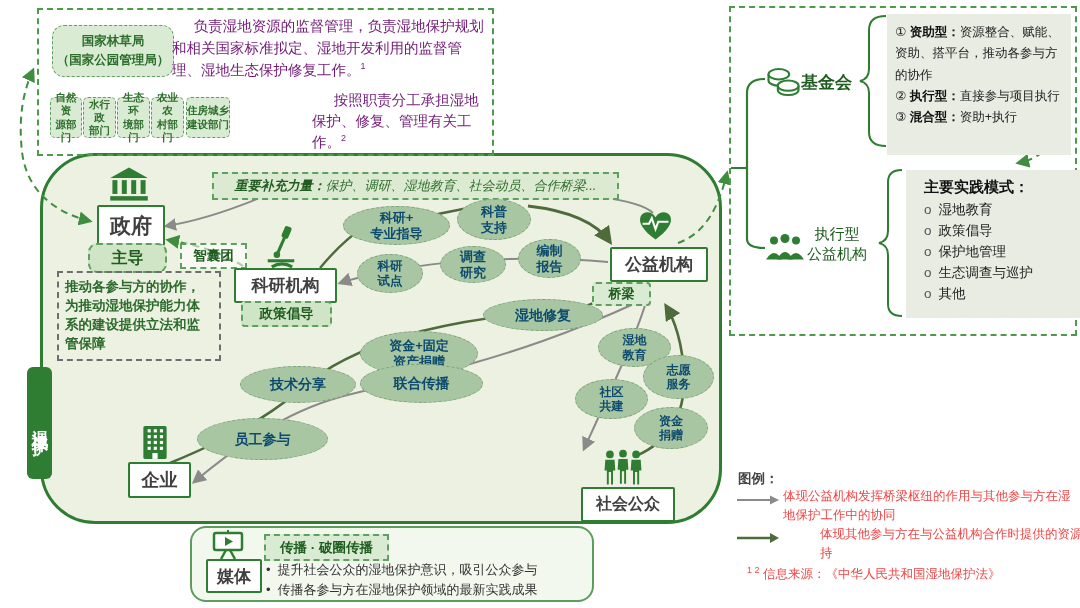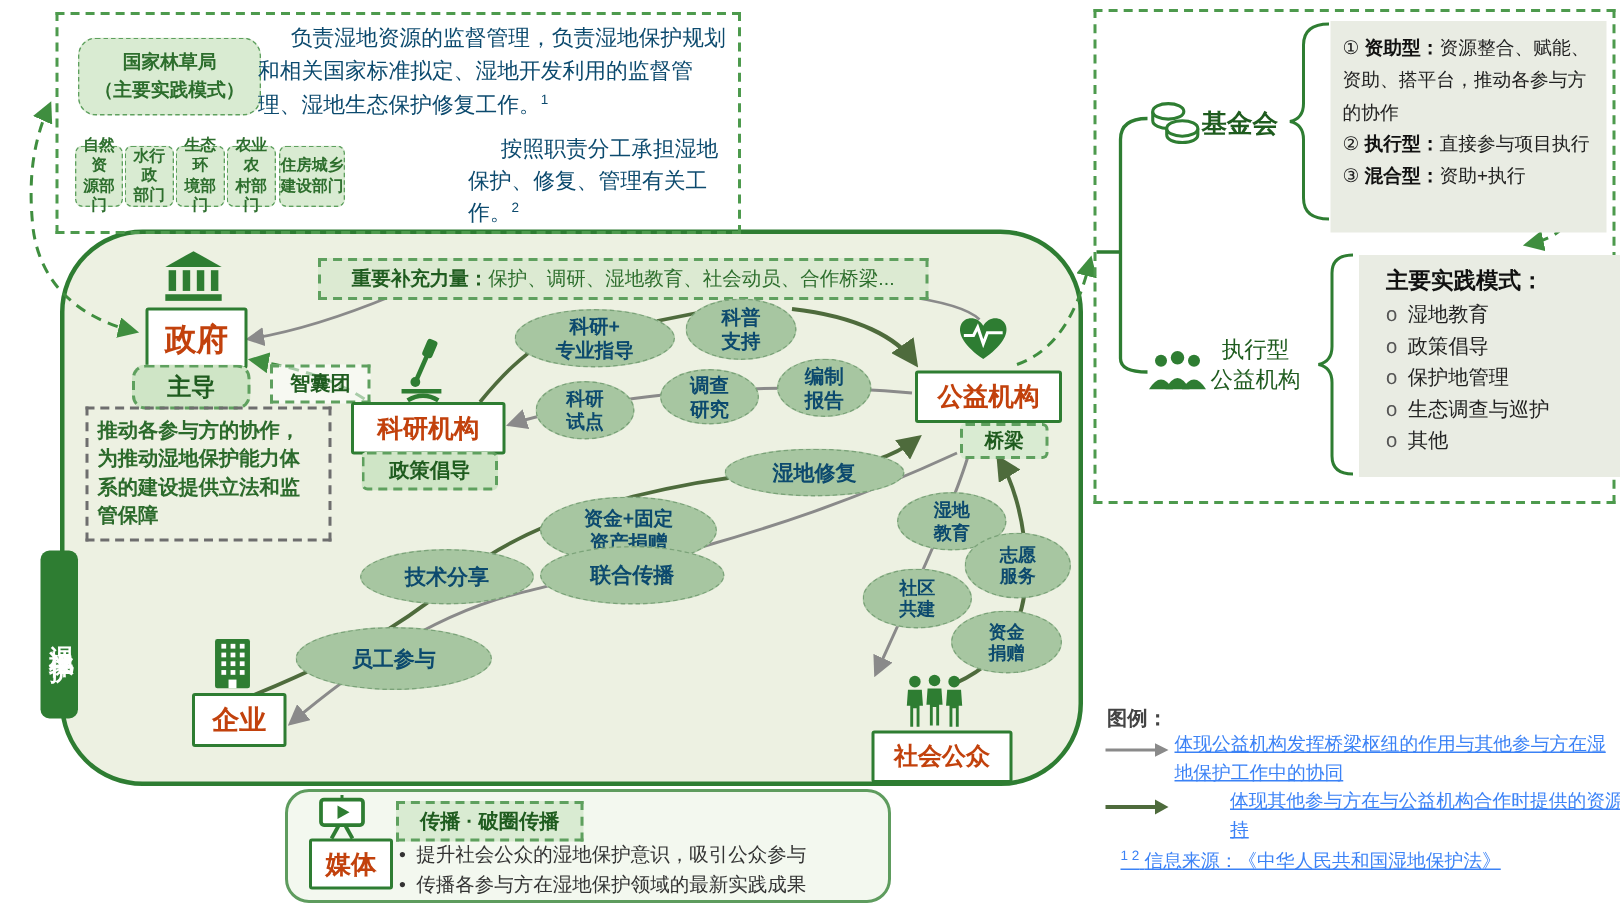--- a/index.html
+++ b/index.html
@@ -6,47 +6,47 @@
   #app{position:relative;width:1080px;height:608px;background:#fff;overflow:hidden;
        font-family:"Liberation Sans","DejaVu Sans",sans-serif;}
   .abs{position:absolute;}
   .pre{white-space:pre-line;}
   
   #main-frame{left:40px;top:153px;width:676px;height:365px;border:3px solid #2e7d32;
               border-radius:55px;background:#edf1e2;z-index:0;}
   #arrows{position:absolute;left:0;top:0;width:1080px;height:608px;z-index:1;}
   .lay2{z-index:2;}
   
-  .node{position:absolute;background:#fff;border:2.5px solid #2e7d32;color:#c2410c;font-weight:bold;
+  .node{position:absolute;background:#fff;border:2.5px solid #2e7d32;color:#404040;font-weight:bold;
         display:flex;align-items:center;justify-content:center;z-index:2;border-radius:2px;}
   .badge{position:absolute;border:2px dashed #5ea05e;background:#cfe5c6;color:#1f5c1f;font-weight:bold;
          display:flex;align-items:center;justify-content:center;border-radius:7px;z-index:2;}
   .dashbox{position:absolute;border:2px dashed #5ea05e;color:#1f5c1f;font-weight:bold;
          display:flex;align-items:center;justify-content:center;z-index:2;}
   .ell{position:absolute;background:#a7c6a1;border:1.6px dashed #7ba379;border-radius:50%;
        color:#0c4a6e;font-weight:bold;display:flex;align-items:center;justify-content:center;
        text-align:center;line-height:1.18;z-index:2;}
   .panel{position:absolute;border:2px dashed #4d9a4d;background:transparent;z-index:2;}
   .icon{position:absolute;z-index:3;}
   #side-label{left:27px;top:367px;width:25px;height:112px;background:#2e7d32;color:#fff;
               border-radius:6px;writing-mode:vertical-rl;text-orientation:upright;
               display:flex;align-items:center;justify-content:center;font-weight:bold;
               font-size:16px;letter-spacing:3px;z-index:4;}
-  .para{color:#0c4a6e;line-height:1.5;}
+  .para{color:#701a75;line-height:1.5;}
   .dept{position:absolute;border:1.6px dashed #5ea05e;background:#d9ebd2;color:#2d6e2d;font-weight:bold;
         display:flex;align-items:center;justify-content:center;text-align:center;
         font-size:10.5px;line-height:1.25;border-radius:5px;z-index:2;}
   #agency-box{position:absolute;left:13px;top:15px;width:120px;height:50px;border:1.8px dashed #5ea05e;
         background:#d9ebd2;color:#2d6e2d;font-weight:bold;border-radius:12px;font-size:12.5px;
         display:flex;align-items:center;justify-content:center;text-align:center;line-height:1.5;}
   .graybox{position:absolute;background:#e9ece3;color:#222;z-index:2;}
   .fitem b{color:#111;}
   #gov-note{position:absolute;left:57px;top:271px;width:148px;height:78px;border:2px dashed #6e6e6e;
         color:#2c6b2c;font-weight:bold;font-size:13.5px;line-height:1.42;padding:4px 6px;z-index:2;}
-  .lg-row{position:absolute;font-size:12.5px;color:#3b82f6;line-height:1.5;text-decoration:underline;}
+  .lg-row{position:absolute;font-size:12.5px;color:#ef4444;line-height:1.5;}
   sup{font-size:9px;}
   .bullet-line{display:flex;gap:7px;}
 </style>
 </head>
 <body>
 
 <div id="app">
 
   <div id="main-frame" class="abs"></div>
 
@@ -76,21 +76,21 @@
     <path d="M636 456 C670 441 685 414 684 377 C683 343 674 319 666 306" stroke="#4e6b3c" stroke-width="2.6" fill="none" marker-end="url(#mD)"></path>
     <path d="M678 243 C706 233 719 206 727 173" stroke="#3f8e3f" stroke-width="2" fill="none" stroke-dasharray="7 5" marker-end="url(#mE)"></path>
     <path d="M1044 122 C1053 143 1046 157 1018 163" stroke="#3f8e3f" stroke-width="2" fill="none" stroke-dasharray="6 5" marker-end="url(#mE)"></path>
     <path d="M765 79 Q747 79 747 93 L747 239 Q747 248 765 248 M747 168 L731 168" stroke="#2e7d32" stroke-width="2.2" fill="none"></path>
     <path d="M886 16 Q869 16 869 30 L869 69 Q869 79 860 81 Q869 83 869 93 L869 132 Q869 146 886 146" stroke="#2e7d32" stroke-width="2" fill="none"></path>
     <path d="M902 170 Q888 170 888 182 L888 231 Q888 241 879 243 Q888 245 888 255 L888 304 Q888 316 902 316" stroke="#2e7d32" stroke-width="2" fill="none"></path>
   </svg>
 
   <div class="panel" style="left:37px;top:8px;width:453px;height:144px;">
     <div id="agency-box" class="pre">国家林草局
-（主要实践模式）</div>
+（国家公园管理局）</div>
     <div class="para abs" style="left:133px;top:6px;width:314px;font-size:14.5px;text-indent:1.5em;"><span>负责湿地资源的监督管理，负责湿地保护规划和相关国家标准拟定、湿地开发利用的监督管理、湿地生态保护修复工作。</span><sup>1</sup></div>
     <div class="dept pre" style="left:11px;top:87px;width:30px;height:39px;">自然资
 源部门</div>
     <div class="dept pre" style="left:44px;top:87px;width:31px;height:39px;">水行政
 部门</div>
     <div class="dept pre" style="left:78px;top:87px;width:31px;height:39px;">生态环
 境部门</div>
     <div class="dept pre" style="left:112px;top:87px;width:31px;height:39px;">农业农
 村部门</div>
     <div class="dept pre" style="left:147px;top:87px;width:42px;height:39px;">住房城乡
@@ -145,21 +145,21 @@
         </div>
       <div class="bullet-line" style="font-size:13.5px;line-height:1.55;">
           <span style="color:#555">o</span>
           <span>其他</span>
         </div>
     </div>
   </div>
 
   <div id="side-label" class="abs">湿地保护</div>
 
-  <div class="dashbox" style="left:212px;top:172px;width:403px;height:24px;background:#dcead2;font-weight:normal;font-size:13px;">
+  <div class="dashbox" style="left:212px;top:172px;width:403px;height:24px;background:#dcead2;font-weight:normal;font-size:13px;font-style:italic;">
     <b>重要补充力量：</b>
       <span style="color:#2d6e2d">保护、调研、湿地教育、社会动员、合作桥梁...</span>
   </div>
 
   <svg class="icon" style="left:108px;top:166px;" width="42" height="36" viewBox="0 0 38 32">
     <g fill="#2e7d32">
       <path d="M19 1 L36 10.5 H2 Z"></path>
       <rect x="4" y="12.5" width="4.5" height="12.5"></rect>
         <rect x="12.5" y="12.5" width="4.5" height="12.5"></rect>
       <rect x="21" y="12.5" width="4.5" height="12.5"></rect>
@@ -182,21 +182,21 @@
     <circle cx="15" cy="30" r="3.2" fill="#2e7d32"></circle>
   </svg>
   <div class="node" style="left:234px;top:268px;width:99px;height:31px;font-size:17px;">科研机构</div>
   <div class="badge" style="left:241px;top:301px;width:87px;height:22px;font-size:13.5px;border-radius:4px;">政策倡导</div>
 
   <svg class="icon" style="left:637px;top:207px;" width="37" height="37" viewBox="0 0 40 36">
     <path d="M20 33 C7 24 1 15 4 8 C7 2 16 2 20 9 C24 2 33 2 36 8 C39 15 33 24 20 33 Z" fill="#2e7d32"></path>
     <polyline points="6,16 13,16 16,10 20,22 23,14 34,14" stroke="#fff" stroke-width="2.2" fill="none"></polyline>
   </svg>
   <div class="node" style="left:610px;top:247px;width:94px;height:31px;font-size:17px;">公益机构</div>
-  <div class="badge" style="left:640px;top:282px;width:55px;height:20px;font-size:13px;border-radius:4px;background:#d9ebd2;">桥梁</div>
+  <div class="badge" style="left:592px;top:282px;width:55px;height:20px;font-size:13px;border-radius:4px;background:#d9ebd2;">桥梁</div>
 
   <svg class="icon" style="left:140px;top:425px;" width="30" height="36" viewBox="0 0 28 34">
     <rect x="3" y="1" width="22" height="31" rx="1.5" fill="#2e7d32"></rect>
     <g fill="#fff">
       <rect x="7" y="4" width="3" height="3"></rect>
         <rect x="12.8" y="4" width="3" height="3"></rect>
         <rect x="18.6" y="4" width="3" height="3"></rect>
       <rect x="7" y="9.5" width="3" height="3"></rect>
         <rect x="12.8" y="9.5" width="3" height="3"></rect>
         <rect x="18.6" y="9.5" width="3" height="3"></rect>

